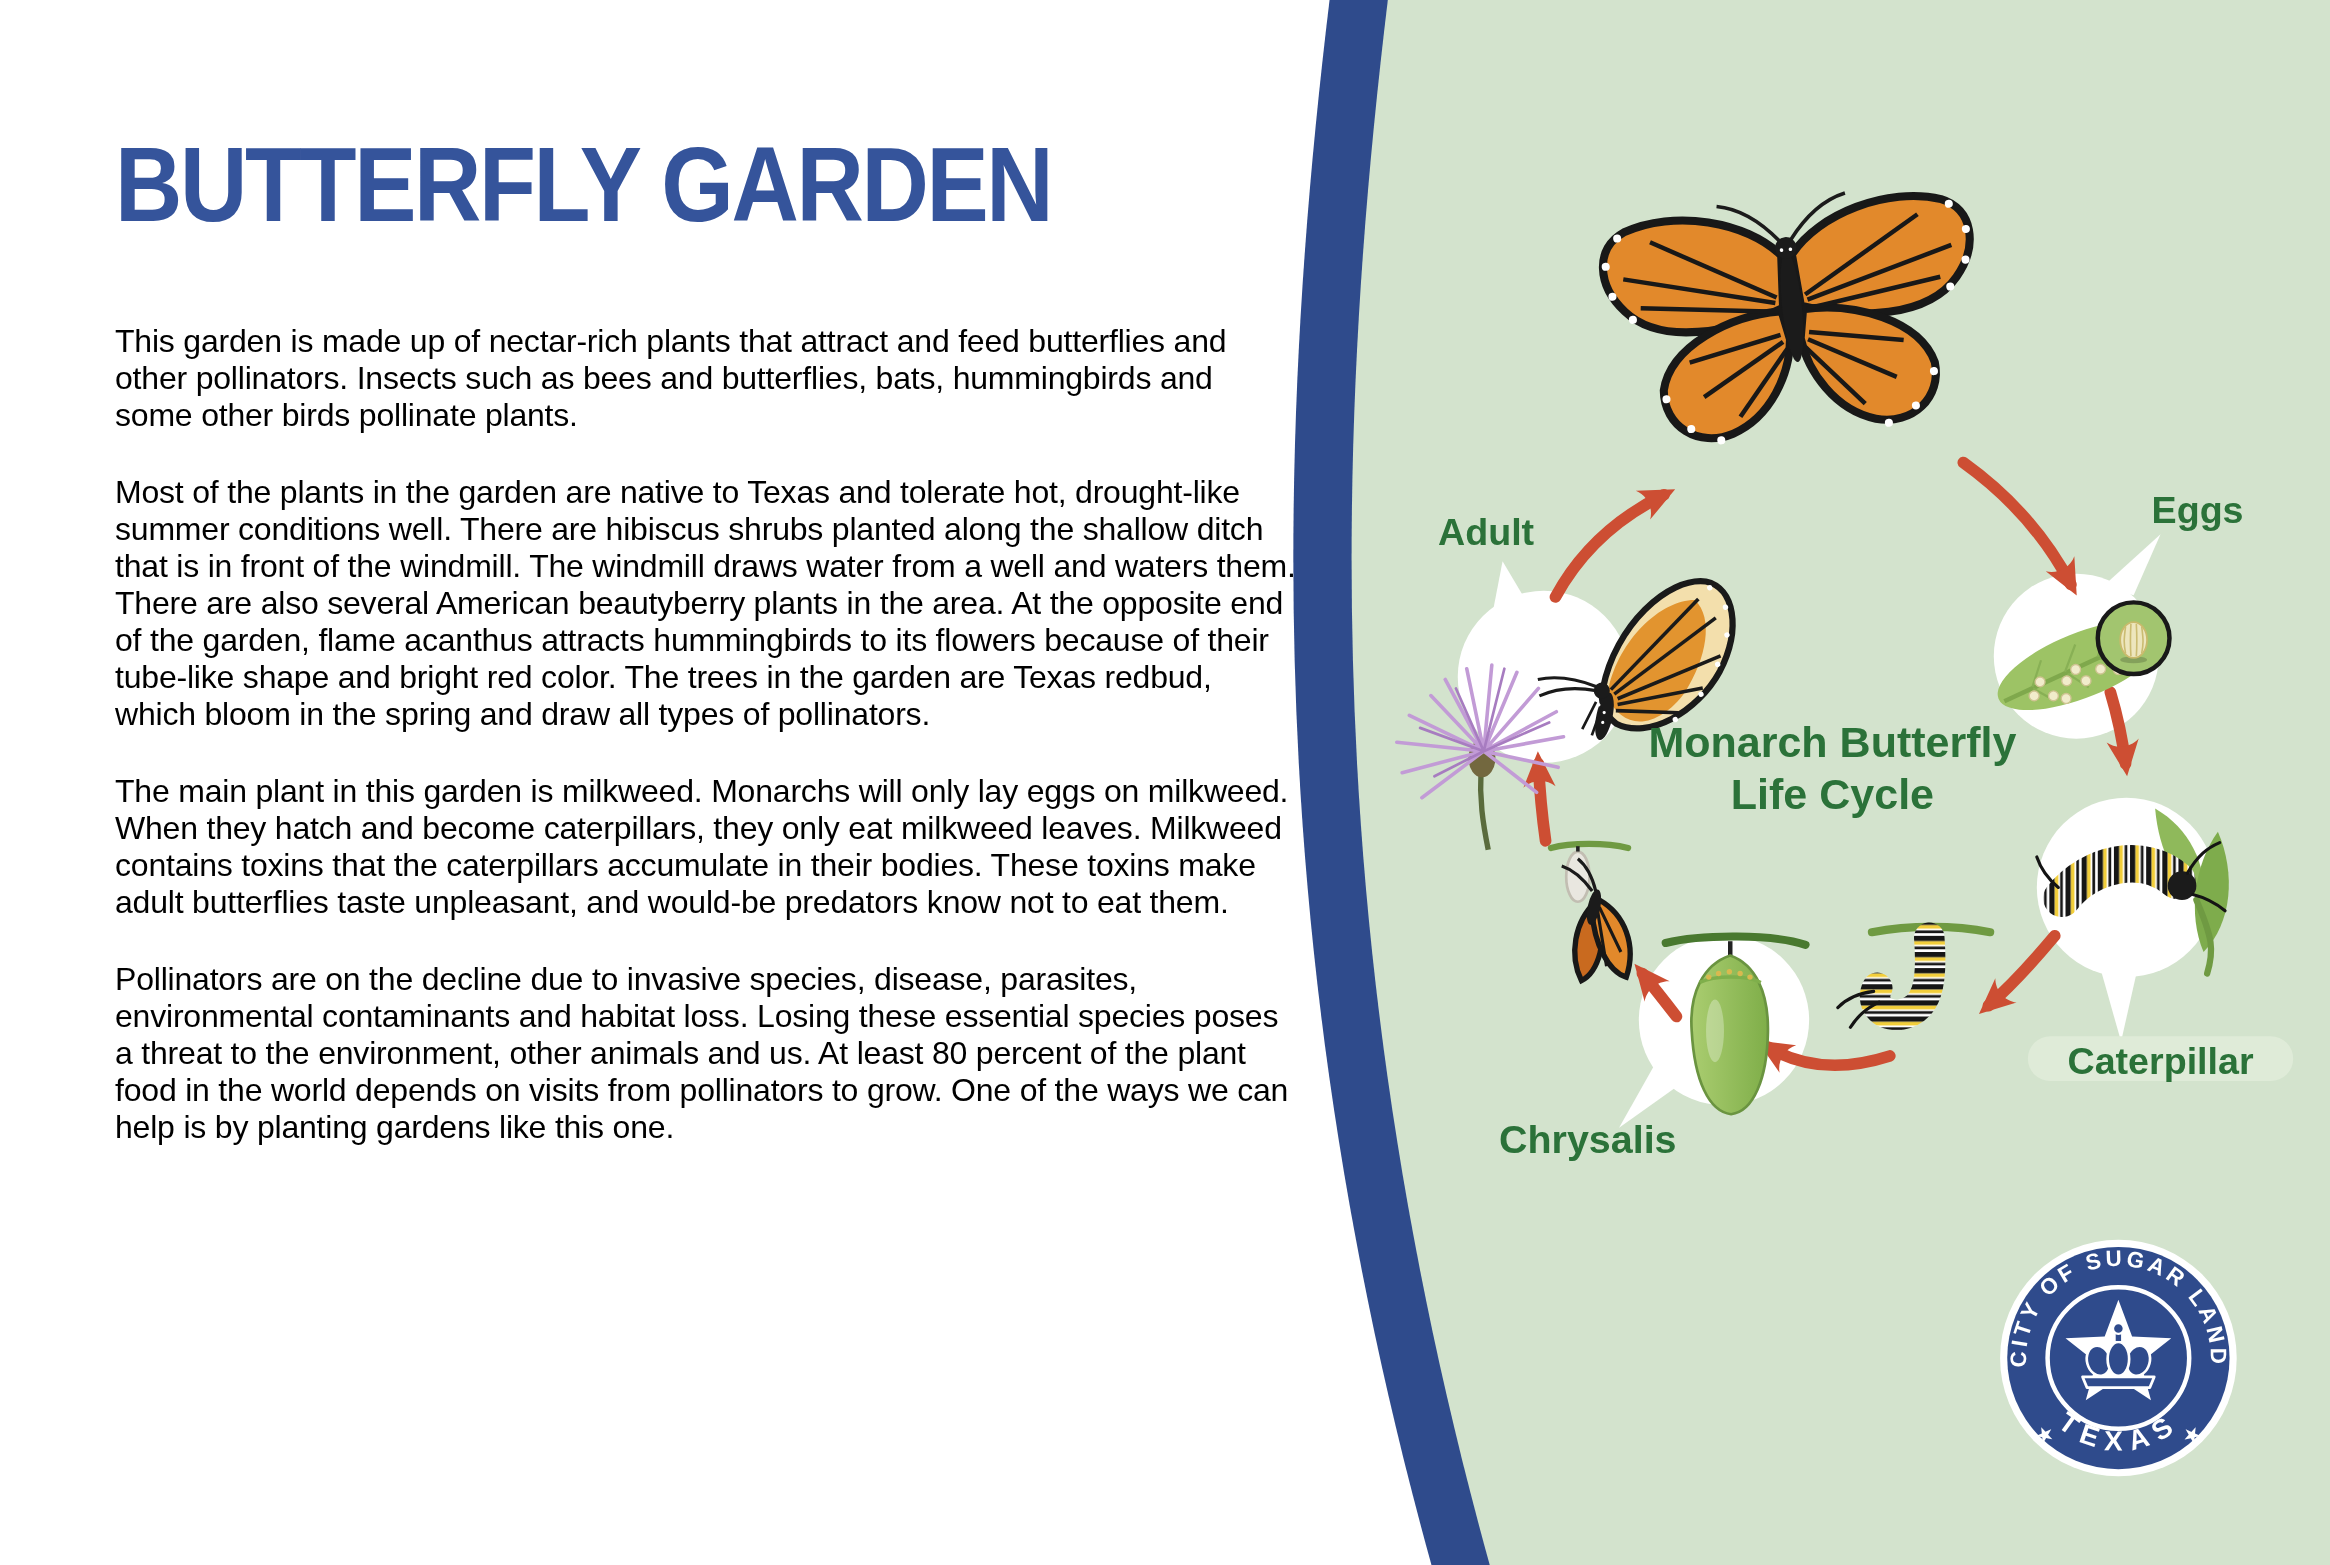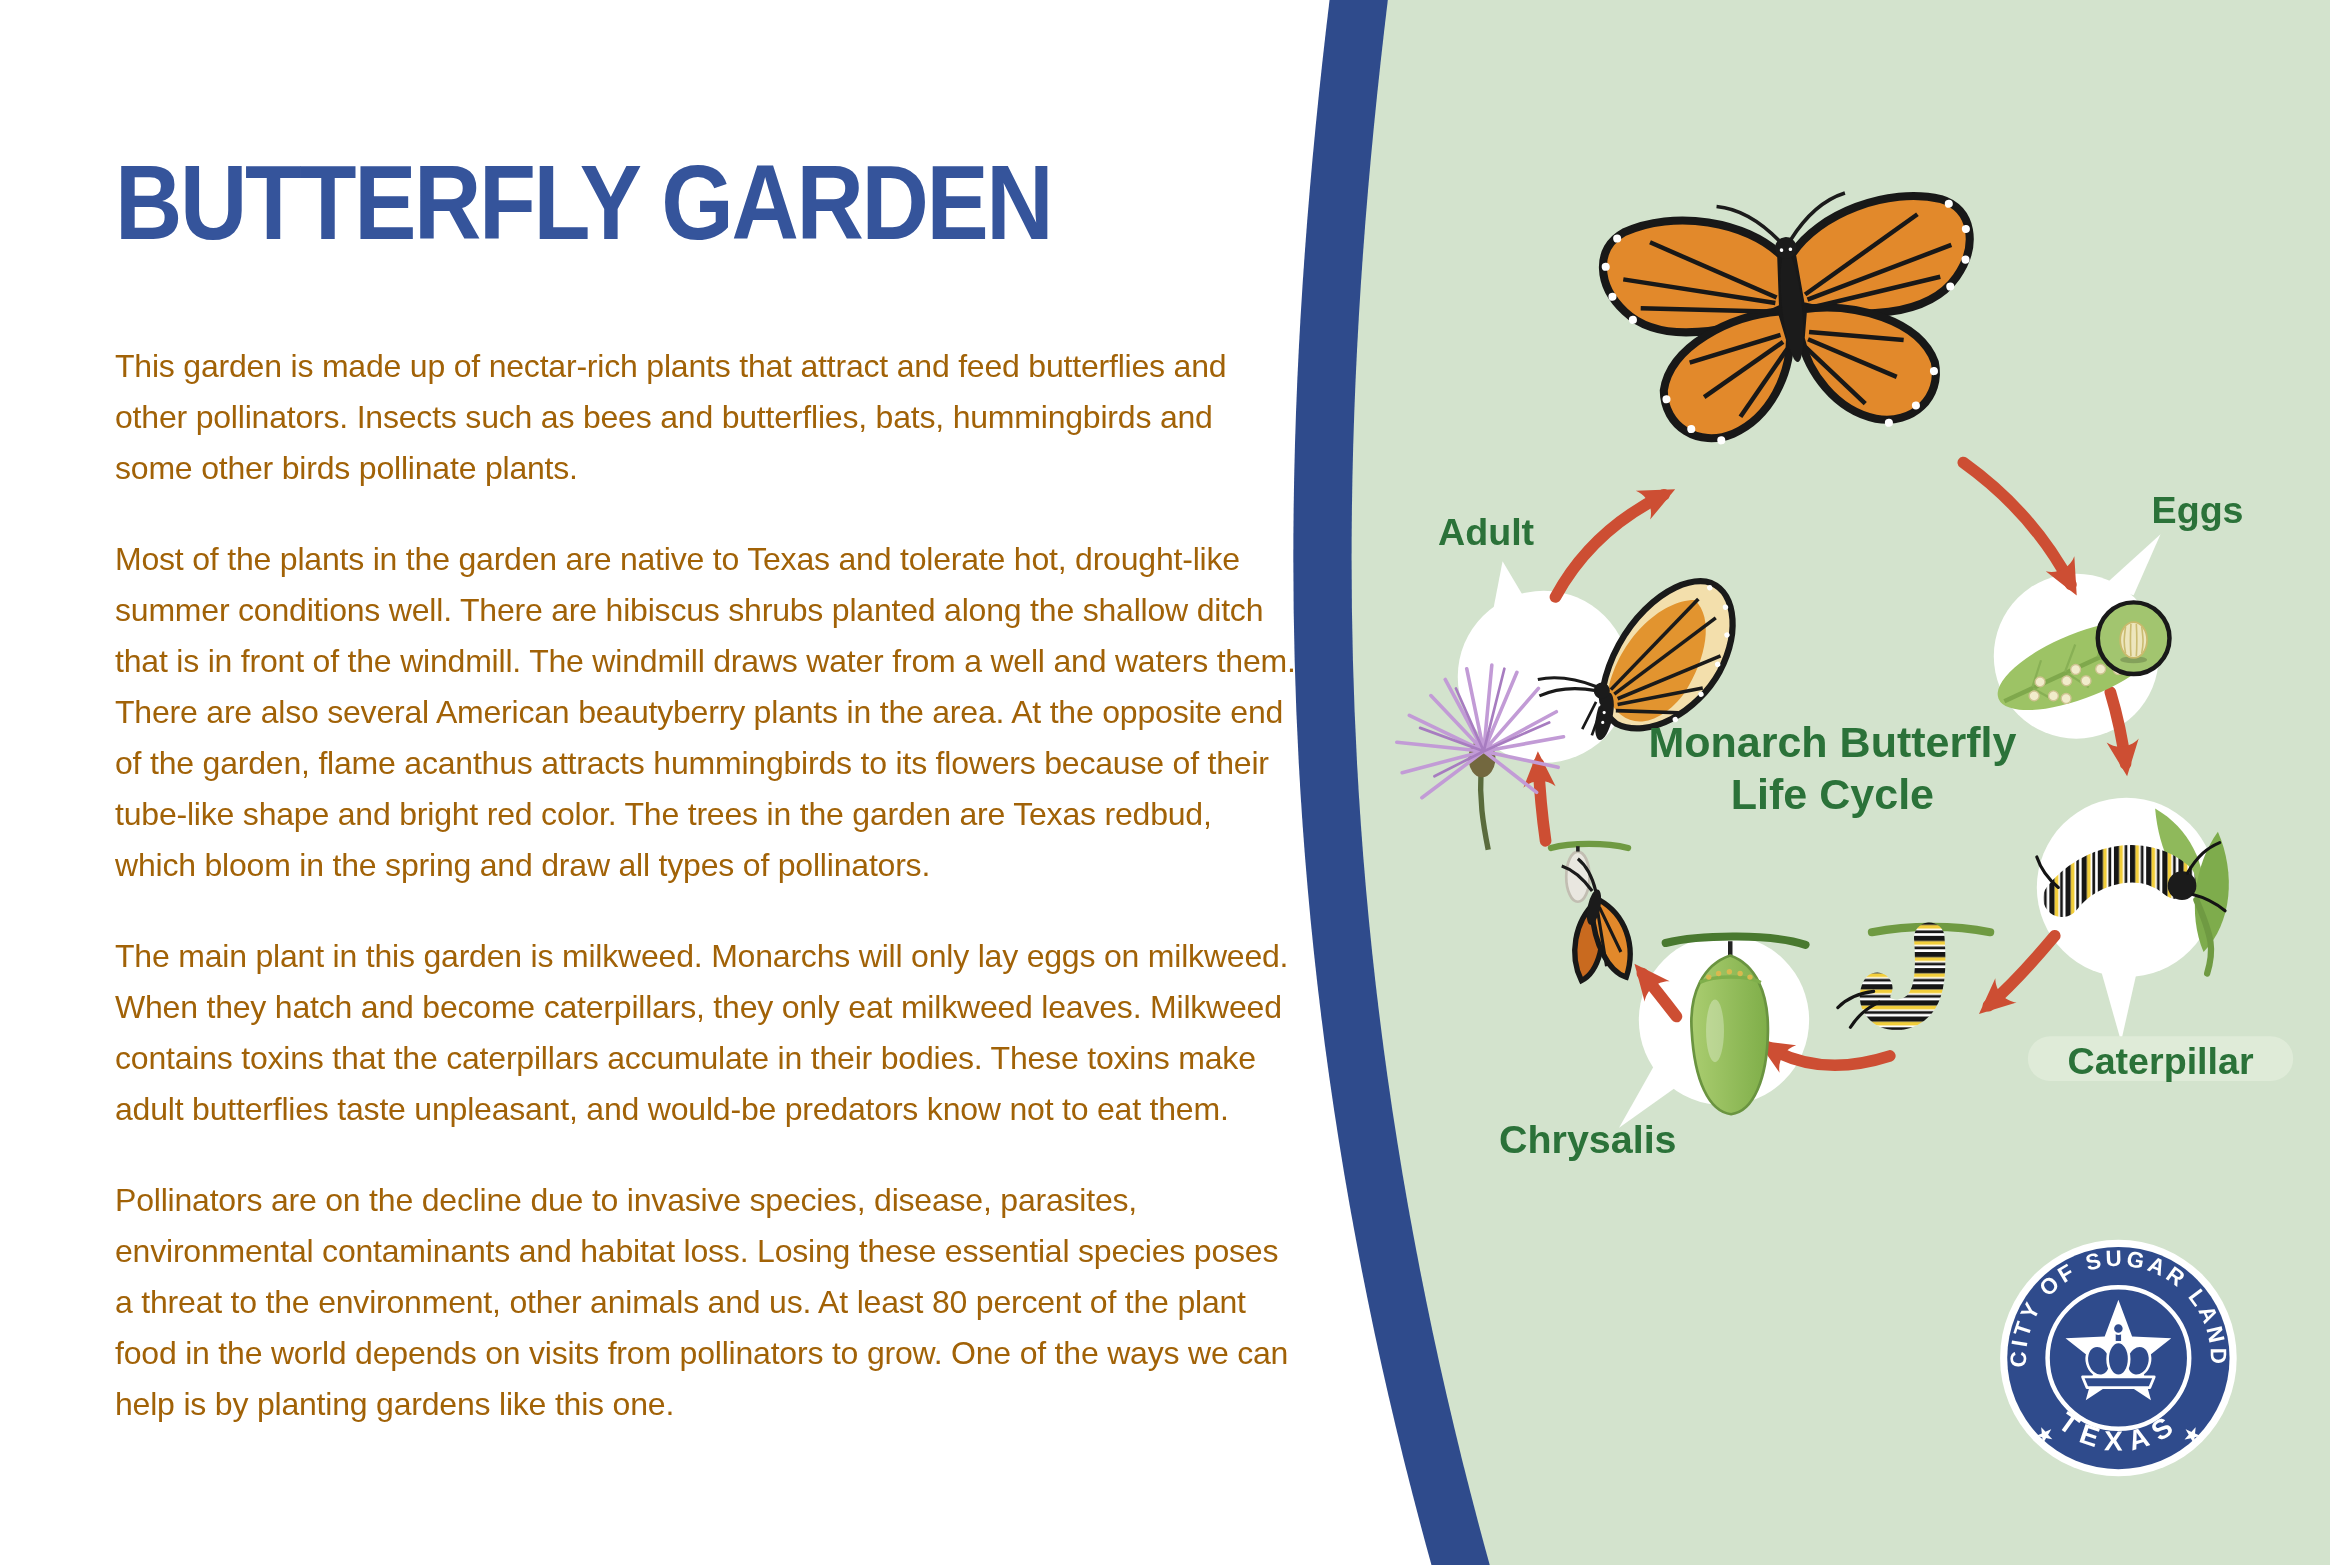--- a/index.html
+++ b/index.html
@@ -1,26 +1,26 @@
 <!DOCTYPE html>
 <html style="font-size:14.3px"><head>
 <meta charset="utf-8">
 <style>
   html,body{margin:0;padding:0;background:#ffffff;}
   .page{
     position:relative;width:2330px;height:1566px;overflow:hidden;background:#ffffff;
     font-family:"Liberation Sans",sans-serif;
   }
-  .text-panel{position:absolute;left:115px;top:149px;width:1192px;}
+  .text-panel{position:absolute;left:115px;top:131px;width:1192px;}
   .text-panel h1{
     margin:0 0 86px 0;font-size:106px;line-height:1;font-weight:800;color:#35549B;
     letter-spacing:-2.7px;transform:scaleX(.88);transform-origin:left center;white-space:nowrap;
   }
   .text-panel p{
-    margin:0 0 40px 0;width:1183px;font-size:32px;line-height:51px;color:#a16207;
+    margin:0 0 40px 0;width:1183px;font-size:32px;line-height:37px;color:#000000;
     font-weight:400;letter-spacing:-0.2px;
   }
   svg text{font-family:"Liberation Sans",sans-serif;}
   .stage-label{font-size:42px;font-weight:bold;fill:#2B7239;}
   .cycle-title{font-size:48px;font-weight:bold;fill:#2B7239;}
   .seal-text{font-weight:bold;fill:#ffffff;}
 </style>
 </head>
 <body>
 

